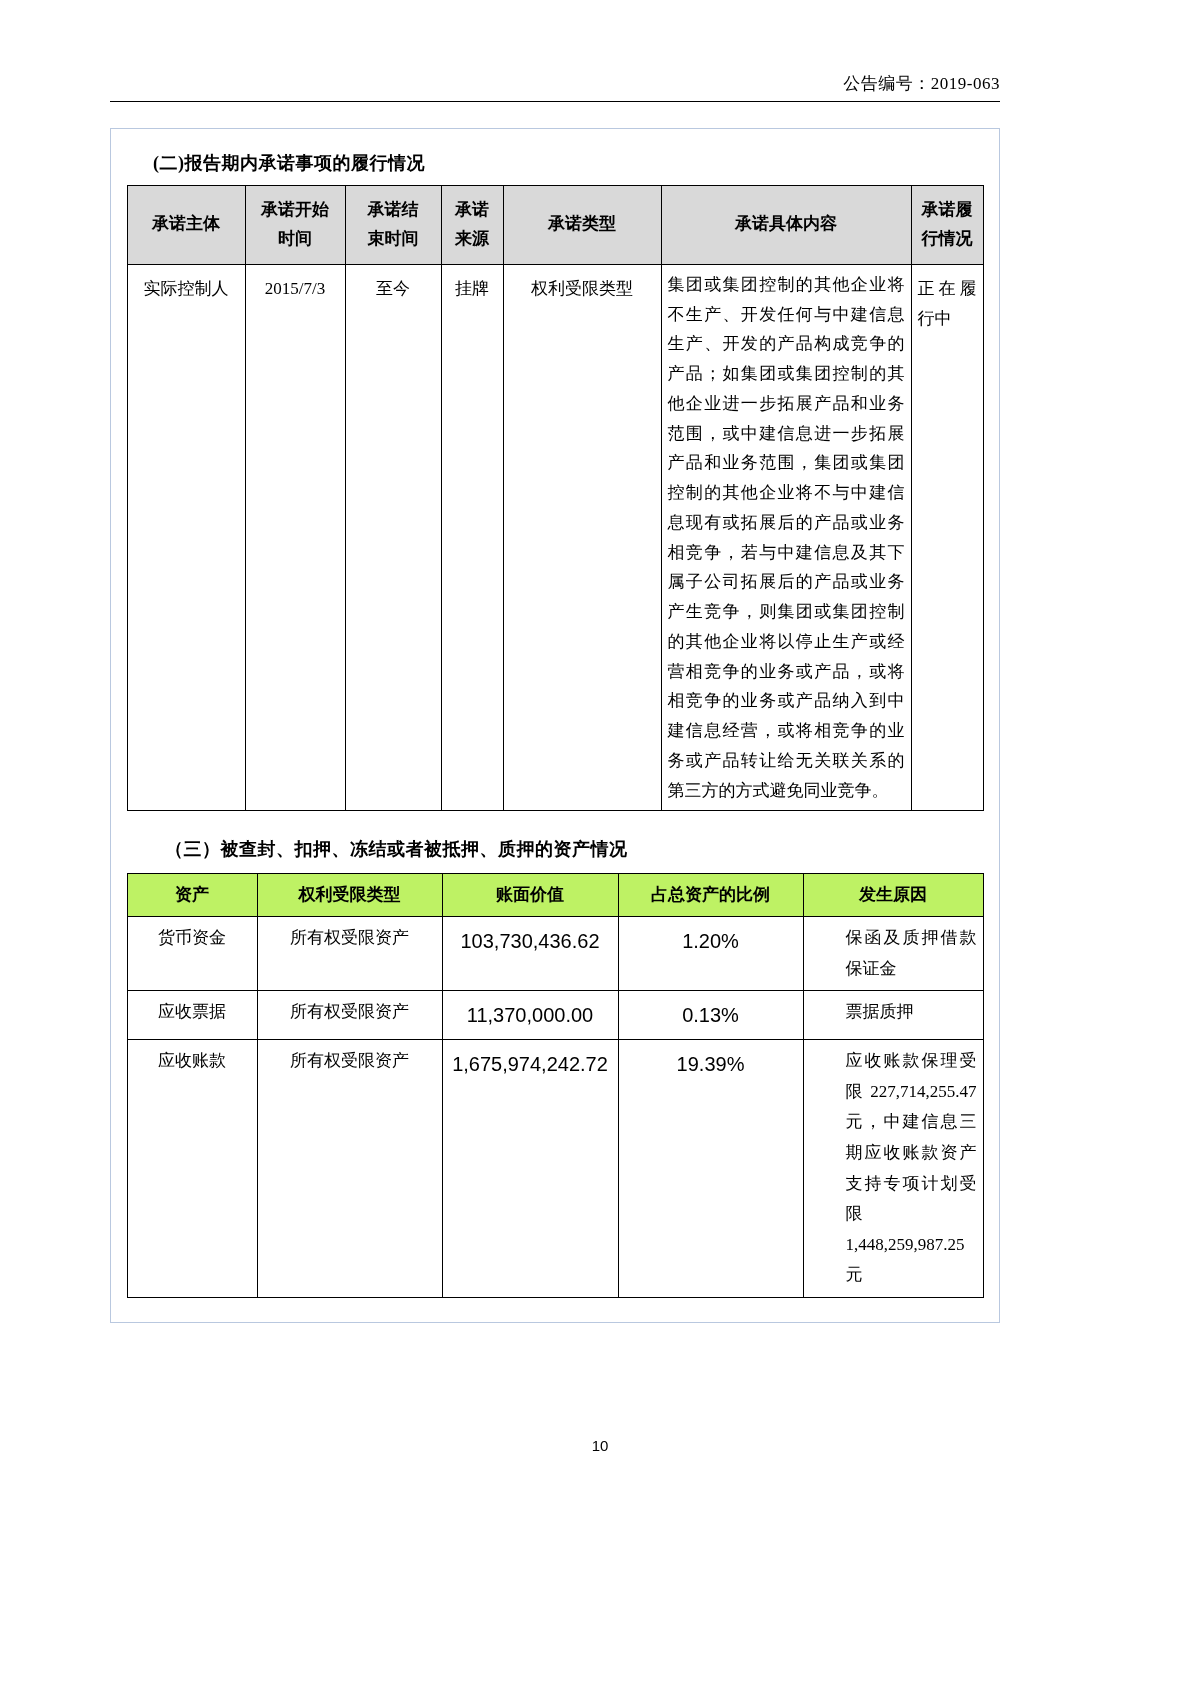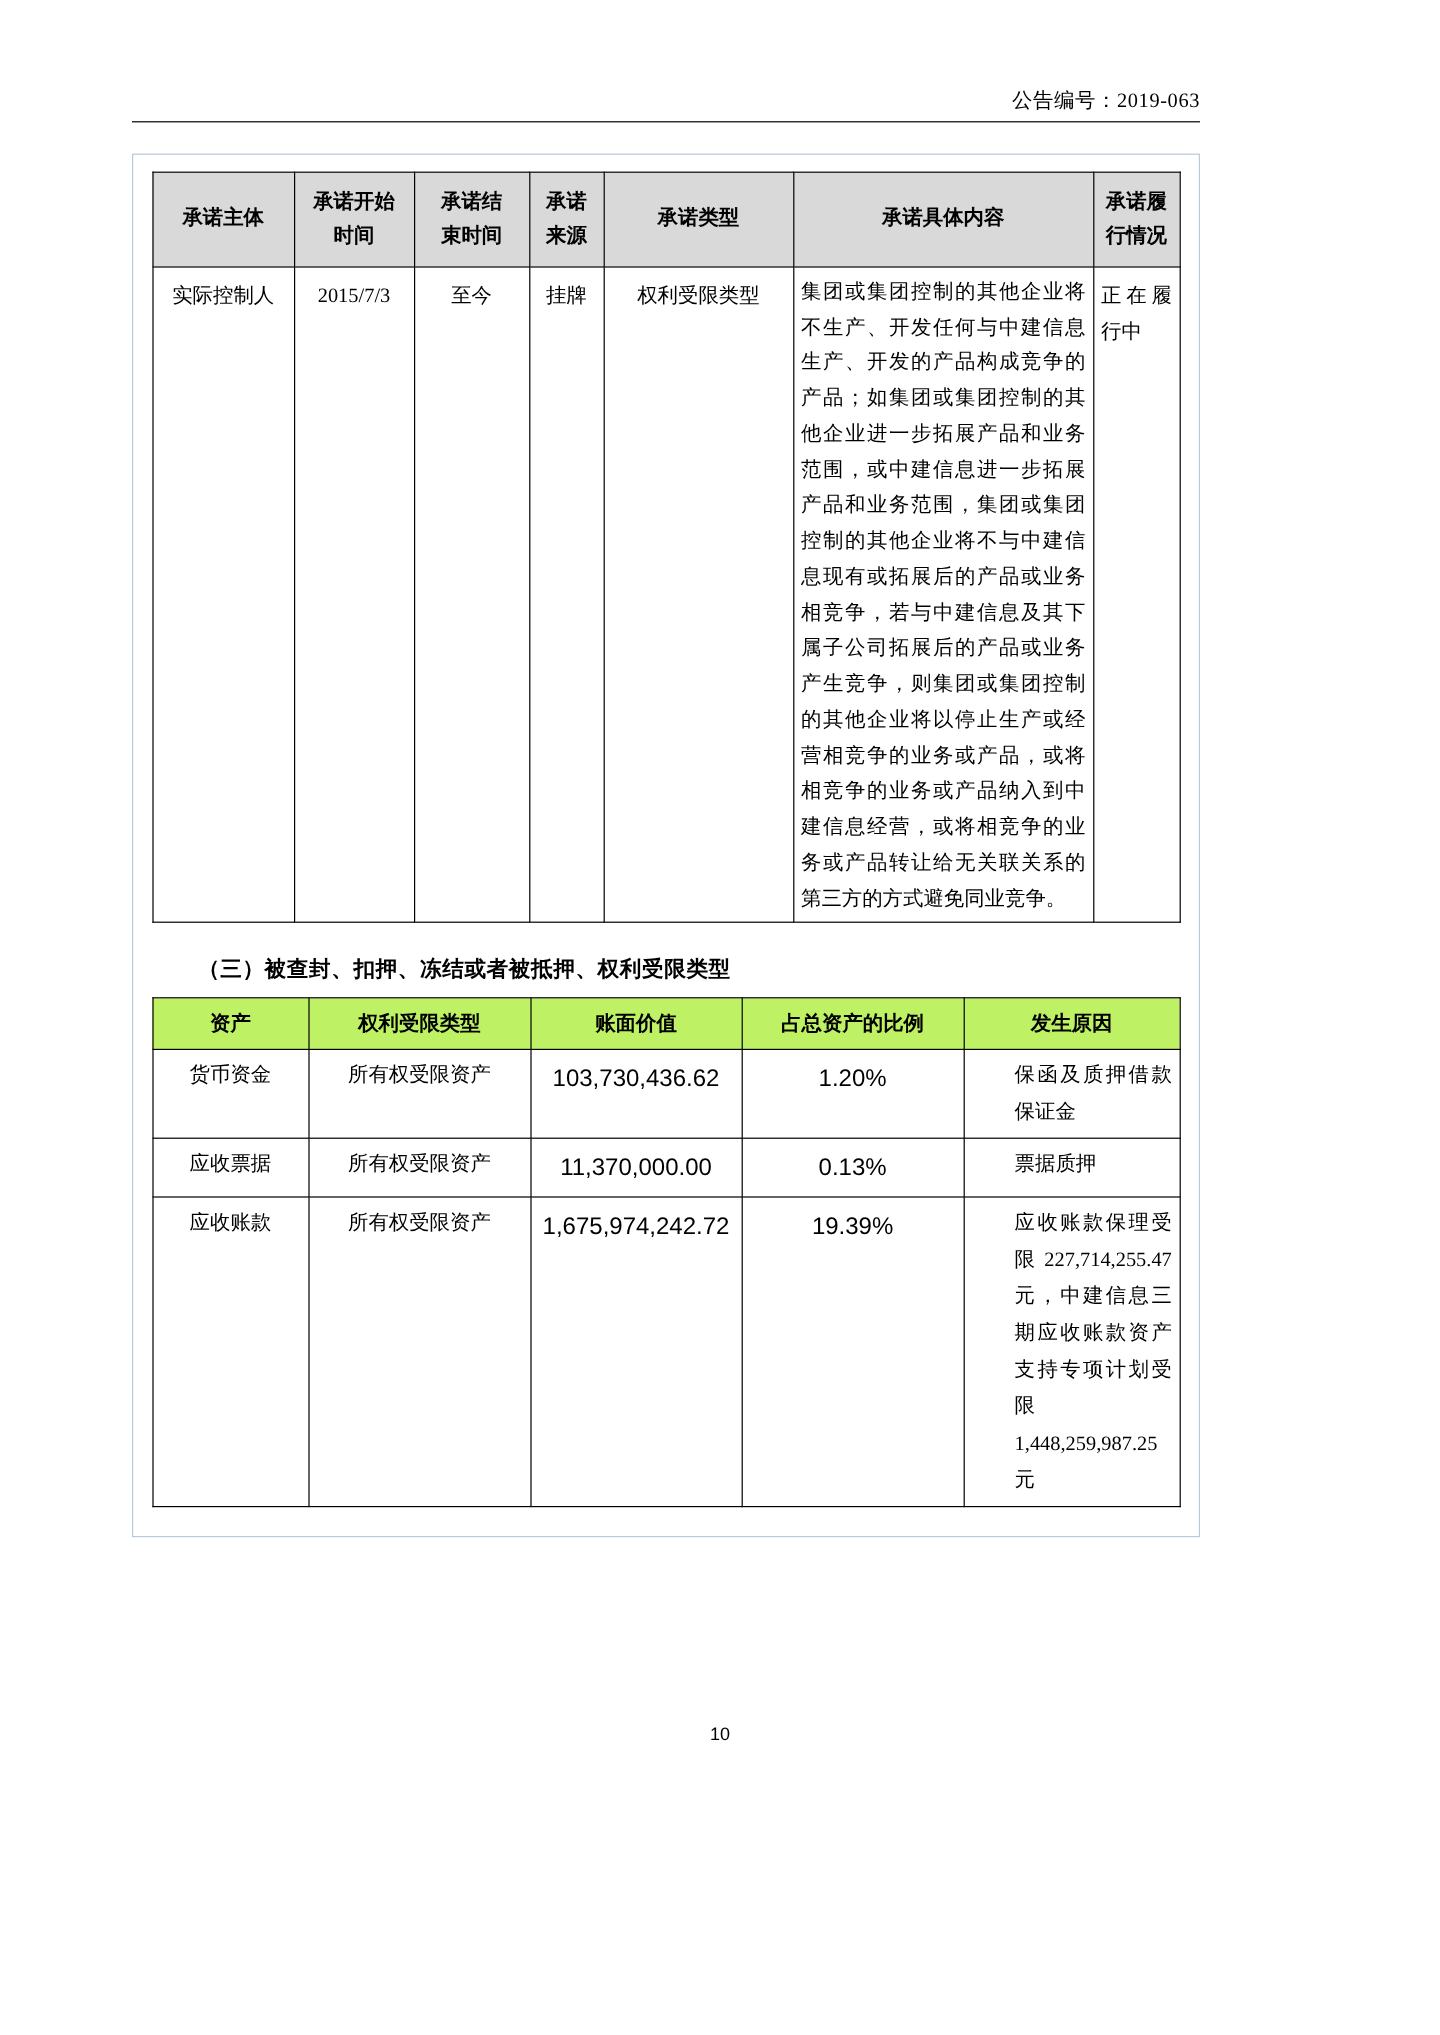--- a/index.html
+++ b/index.html
@@ -135,20 +135,21 @@
 
 <div class="page">
 
   <div class="header-area">
     <div class="header-code">公告编号：2019-063</div>
     <div class="header-rule"></div>
   </div>
 
   <div class="content">
 
+    <div class="section-title two">(二)报告期内承诺事项的履行情况</div>
 
     <table class="t1">
       <colgroup>
         <col style="width:118px">
         <col style="width:100px">
         <col style="width:96px">
         <col style="width:62px">
         <col style="width:158px">
         <col style="width:250px">
         <col style="width:72px">
@@ -188,21 +189,21 @@
           <td class="c-center cell-pad-top">2015/7/3</td>
           <td class="c-center cell-pad-top">至今</td>
           <td class="c-center cell-pad-top">挂牌</td>
           <td class="c-center cell-pad-top">权利受限类型</td>
           <td class="c-just">集团或集团控制的其他企业将不生产、开发任何与中建信息生产、开发的产品构成竞争的产品；如集团或集团控制的其他企业进一步拓展产品和业务范围，或中建信息进一步拓展产品和业务范围，集团或集团控制的其他企业将不与中建信息现有或拓展后的产品或业务相竞争，若与中建信息及其下属子公司拓展后的产品或业务产生竞争，则集团或集团控制的其他企业将以停止生产或经营相竞争的业务或产品，或将相竞争的业务或产品纳入到中建信息经营，或将相竞争的业务或产品转让给无关联关系的第三方的方式避免同业竞争。</td>
           <td class="c-just cell-pad-top">正在履行中</td>
         </tr>
       </tbody>
     </table>
 
-    <div class="section-title three">（三）被查封、扣押、冻结或者被抵押、权利受限类型</div>
+    <div class="section-title three">（三）被查封、扣押、冻结或者被抵押、质押的资产情况</div>
 
     <table class="t2">
       <colgroup>
         <col style="width:130px">
         <col style="width:185px">
         <col style="width:176px">
         <col style="width:185px">
         <col style="width:180px">
       </colgroup>
       <thead>

